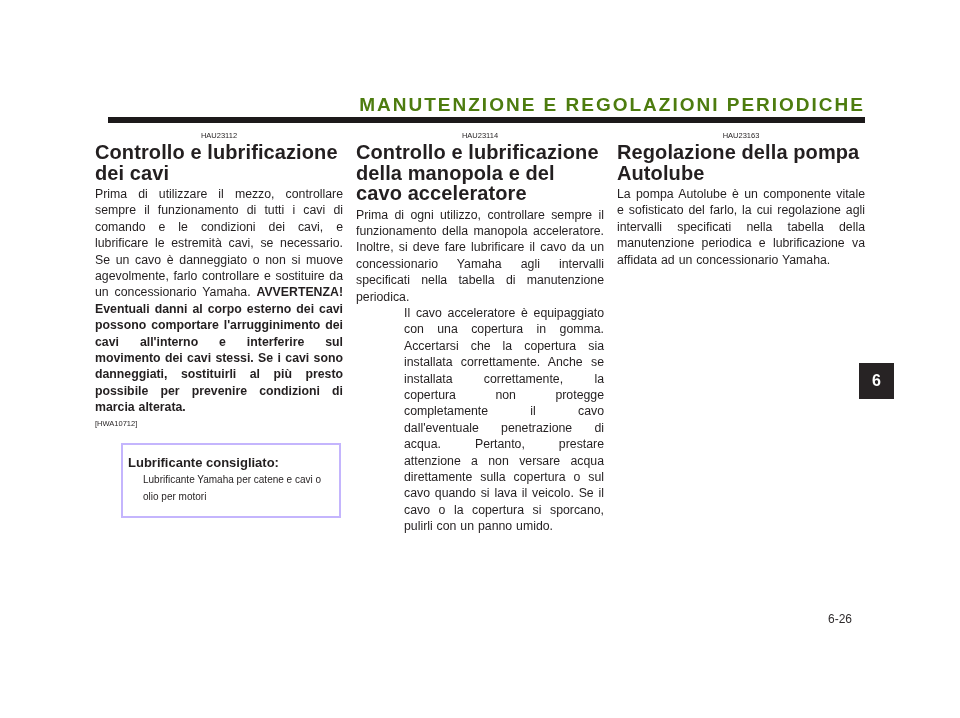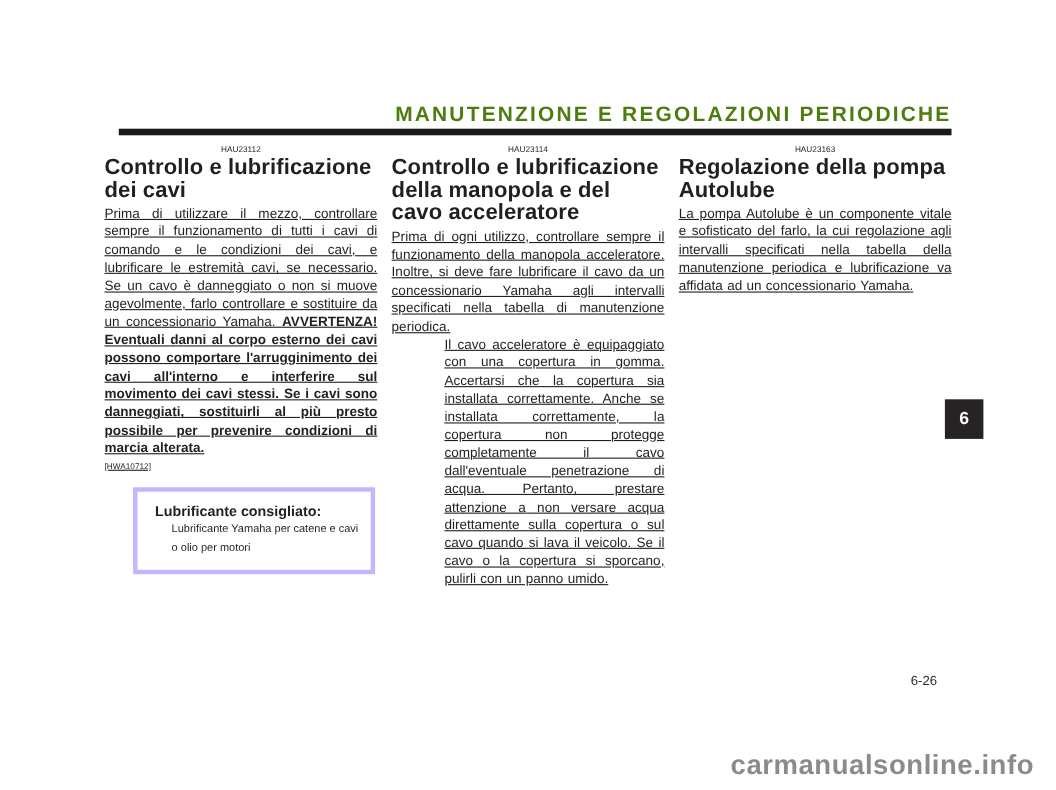--- a/index.html
+++ b/index.html
@@ -16,29 +16,29 @@
   .header-title{
     font-weight:bold;font-size:19px;letter-spacing:2px;
     text-align:right;white-space:nowrap;color:#4d7c0f;
     line-height:20px;
   }
   .header-bar{height:6px;background:#1c191a;margin-top:2px;margin-left:13px;}
   .columns{display:flex;gap:13px;margin-top:9px;}
   .col{width:248px;}
   .sec-code{font-size:7.5px;text-align:center;line-height:8px;margin-bottom:2px;color:#231f20;}
   .sec-title{font-weight:bold;font-size:20px;line-height:20.5px;margin:0 0 3px 0;letter-spacing:0.1px;}
-  .body-text{font-size:12.3px;line-height:16.4px;text-align:justify;margin:0;word-spacing:0.5px;text-decoration:underline;}
+  .body-text{font-size:12.3px;line-height:16.4px;text-align:justify;margin:0;word-spacing:0.5px;}
   .body-text + .body-text{margin-top:0;margin-left:48px;}
   .warning{font-weight:bold;}
   .warn-code{display:block;font-size:7.5px;line-height:10px;margin-top:3px;text-align:left;font-weight:normal;}
   .info-box{
     margin:14px 2px 0 26px;
-    border:4px solid #c4b5fd;
+    border:2px solid #c4b5fd;
     background:#ffffff;
-    padding:9px 8px 11px 16px;
+    padding:9px 8px 11px 5px;
   }
   .info-box-title{font-weight:bold;font-size:13px;line-height:17px;margin:0;}
   .info-box-body{font-size:10px;line-height:17px;margin:0 0 0 15px;}
   .chapter-tab{
     position:absolute;left:859px;top:363px;width:35px;height:36px;
     background:#272324;color:#ffffff;
     display:flex;align-items:center;justify-content:center;
     font-size:16px;font-weight:bold;
   }
   .page-number{
@@ -87,15 +87,14 @@
         <p class="body-text">La pompa Autolube è un componente vitale e sofisticato del farlo, la cui regolazione agli intervalli specificati nella tabella della manutenzione periodica e lubrificazione va affidata ad un concessionario Yamaha.</p>
       </div>
 
     </div>
   </div>
 
   <div class="chapter-tab">6</div>
 
   <div class="page-number">6-26</div>
 
-  <div class="watermark">carmanualsonline.info</div>
 
 </div>
 
 </body></html>

